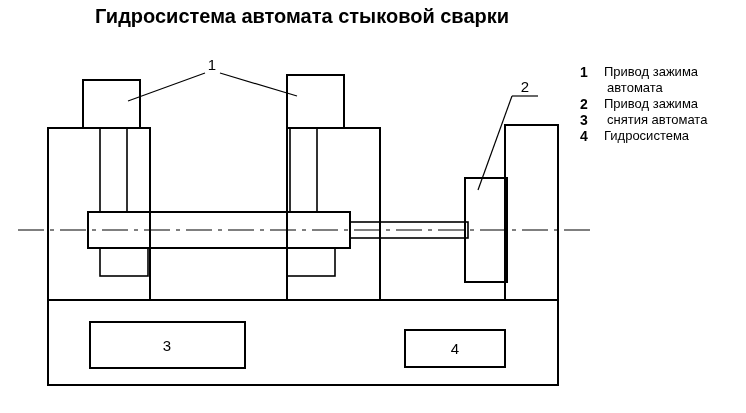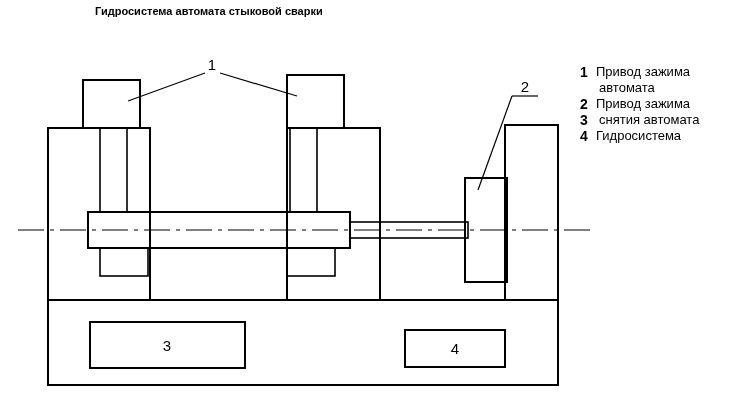--- a/index.html
+++ b/index.html
@@ -9,21 +9,21 @@
     height: 413px;
     background: #ffffff;
     color: #000000;
     font-family: "Liberation Sans", sans-serif;
     overflow: hidden;
   }
   .title {
     position: absolute;
     left: 95px;
     top: 5px;
-    font-size: 11px;
+    font-size: 20px;
     font-weight: bold;
     white-space: nowrap;
   }
   svg.drawing { position: absolute; left: 0; top: 0; }
   svg.drawing rect, svg.drawing line { stroke: #000000; fill: none; }
   svg.drawing text {
     fill: #000000;
     font-family: "Liberation Sans", sans-serif;
     font-size: 15px;
   }
@@ -36,21 +36,21 @@
     line-height: 16px;
   }
   .legend-row { display: flex; align-items: flex-start; }
   .legend-num {
     flex: 0 0 16px;
     width: 16px;
     font-weight: bold;
     font-size: 14px;
     line-height: 16px;
   }
-  .legend-text { flex: 1; }
+  .legend-text { flex: 1; margin-left: 8px; }
   .lline { display: block; }
   .l2 { padding-left: 3px; }
 </style>
 </head>
 <body>
 
 <div class="stage">
 
   <div class="title">Гидросистема автомата стыковой сварки</div>
 

